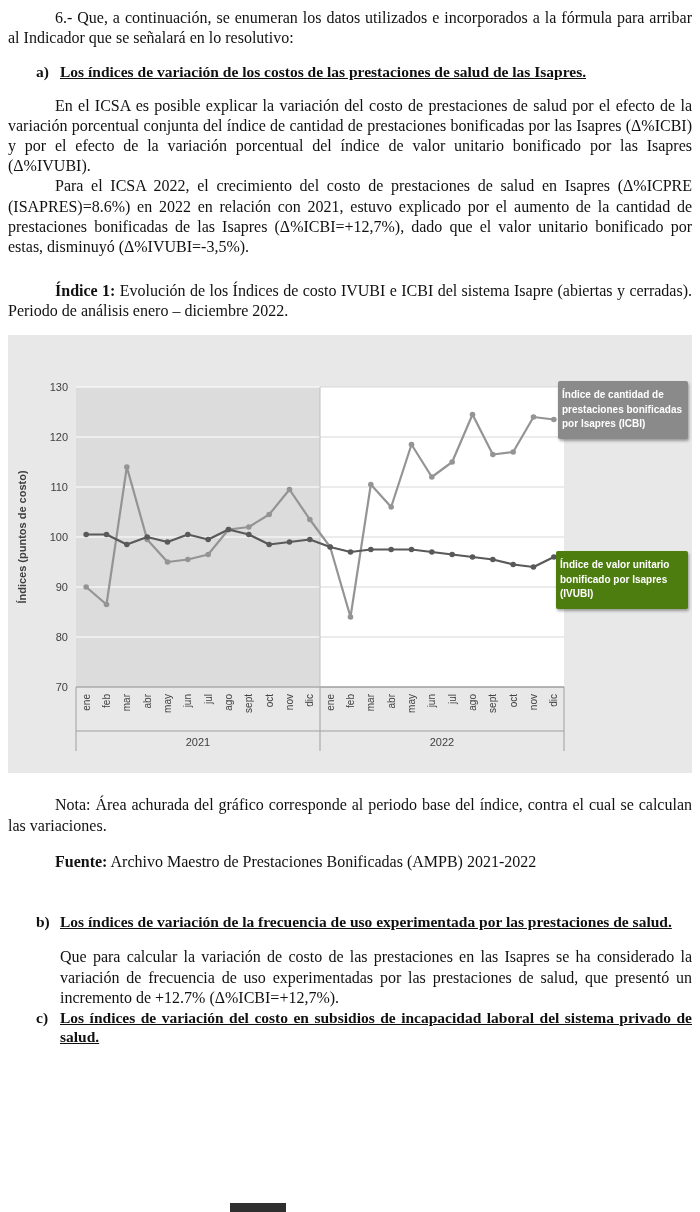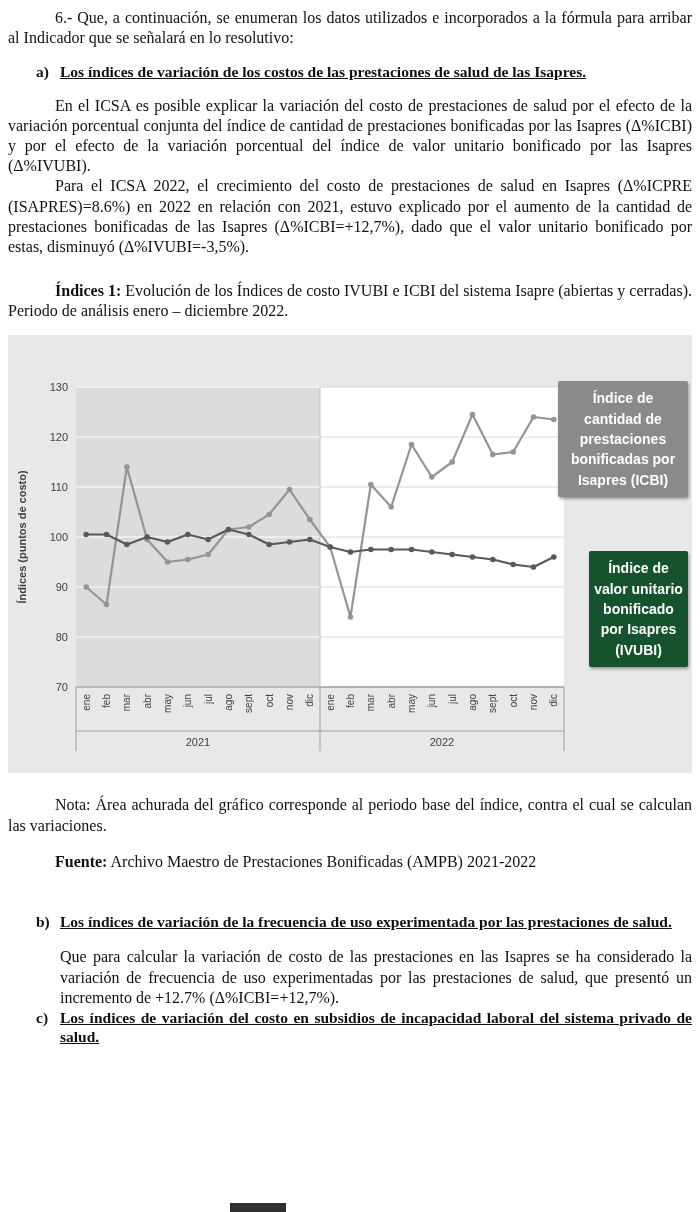--- a/index.html
+++ b/index.html
@@ -39,30 +39,29 @@
   .figure {
     width: 684px; height: 438px;
     background: #e8e8e8;
     position: relative;
   }
   .figure svg { display: block; }
   .legend-box {
     position: absolute;
     color: #ffffff;
     font-family: "Liberation Sans", sans-serif;
-    font-size: 14px;
+    font-size: 10px;
     font-weight: bold;
-    text-align: center;
     line-height: 1.45;
     padding: 7px 4px;
     border-radius: 2px;
     box-shadow: 1px 2px 3px rgba(0,0,0,0.35);
   }
   .legend-icbi  { top: 46px;  right: 4px; width: 130px; background: #8a8a8a; }
-  .legend-ivubi { top: 216px; right: 4px; width: 99px; background: #14532d; }
+  .legend-ivubi { top: 216px; right: 4px; width: 132px; background: #4d7c0f; }
   
   .footer-bar {
     position: absolute;
     left: 230px; top: 1203px;
     width: 56px; height: 9px;
     background: #2f2f2f;
   }
 </style>
 </head>
 <body>
@@ -73,21 +72,21 @@
 
   <div class="list-item mb14">
     <span class="li-label">a)</span>
     <span class="li-text">Los índices de variación de los costos de las prestaciones de salud de las Isapres.</span>
   </div>
 
   <p class="para indent">En el ICSA es posible explicar la variación del costo de prestaciones de salud por el efecto de la variación porcentual conjunta del índice de cantidad de prestaciones bonificadas por las Isapres (Δ%ICBI) y por el efecto de la variación porcentual del índice de valor unitario bonificado por las Isapres (Δ%IVUBI).</p>
 
   <p class="para indent mb24">Para el ICSA 2022, el crecimiento del costo de prestaciones de salud en Isapres (Δ%ICPRE (ISAPRES)=8.6%) en 2022 en relación con 2021, estuvo explicado por el aumento de la cantidad de prestaciones bonificadas de las Isapres (Δ%ICBI=+12,7%), dado que el valor unitario bonificado por estas, disminuyó (Δ%IVUBI=-3,5%).</p>
 
-  <p class="para indent mb14"><b>Índices 1:</b><span> Evolución de los Índices de costo IVUBI e ICBI del sistema Isapre (abiertas y cerradas). Periodo de análisis enero – diciembre 2022.</span></p>
+  <p class="para indent mb14"><b>Índice 1:</b><span> Evolución de los Índices de costo IVUBI e ICBI del sistema Isapre (abiertas y cerradas). Periodo de análisis enero – diciembre 2022.</span></p>
 
   <div class="figure mb22">
     <svg id="chart-svg" width="684" height="438" viewBox="0 0 684 438" xmlns="http://www.w3.org/2000/svg">
         <rect x="68" y="52" width="244" height="300" fill="#dcdcdc"></rect>
         <rect x="312" y="52" width="244" height="300" fill="#ffffff"></rect>
         <line x1="68" y1="352" x2="312" y2="352" stroke="#ffffff" stroke-width="1"></line>
         <line x1="312" y1="352" x2="556" y2="352" stroke="#d9d9d9" stroke-width="1"></line>
         <text x="60" y="356" text-anchor="end" font-size="11" fill="#404040" font-family="Liberation Sans, sans-serif">70</text>
         <line x1="68" y1="302" x2="312" y2="302" stroke="#ffffff" stroke-width="1"></line>
         <line x1="312" y1="302" x2="556" y2="302" stroke="#d9d9d9" stroke-width="1"></line>

